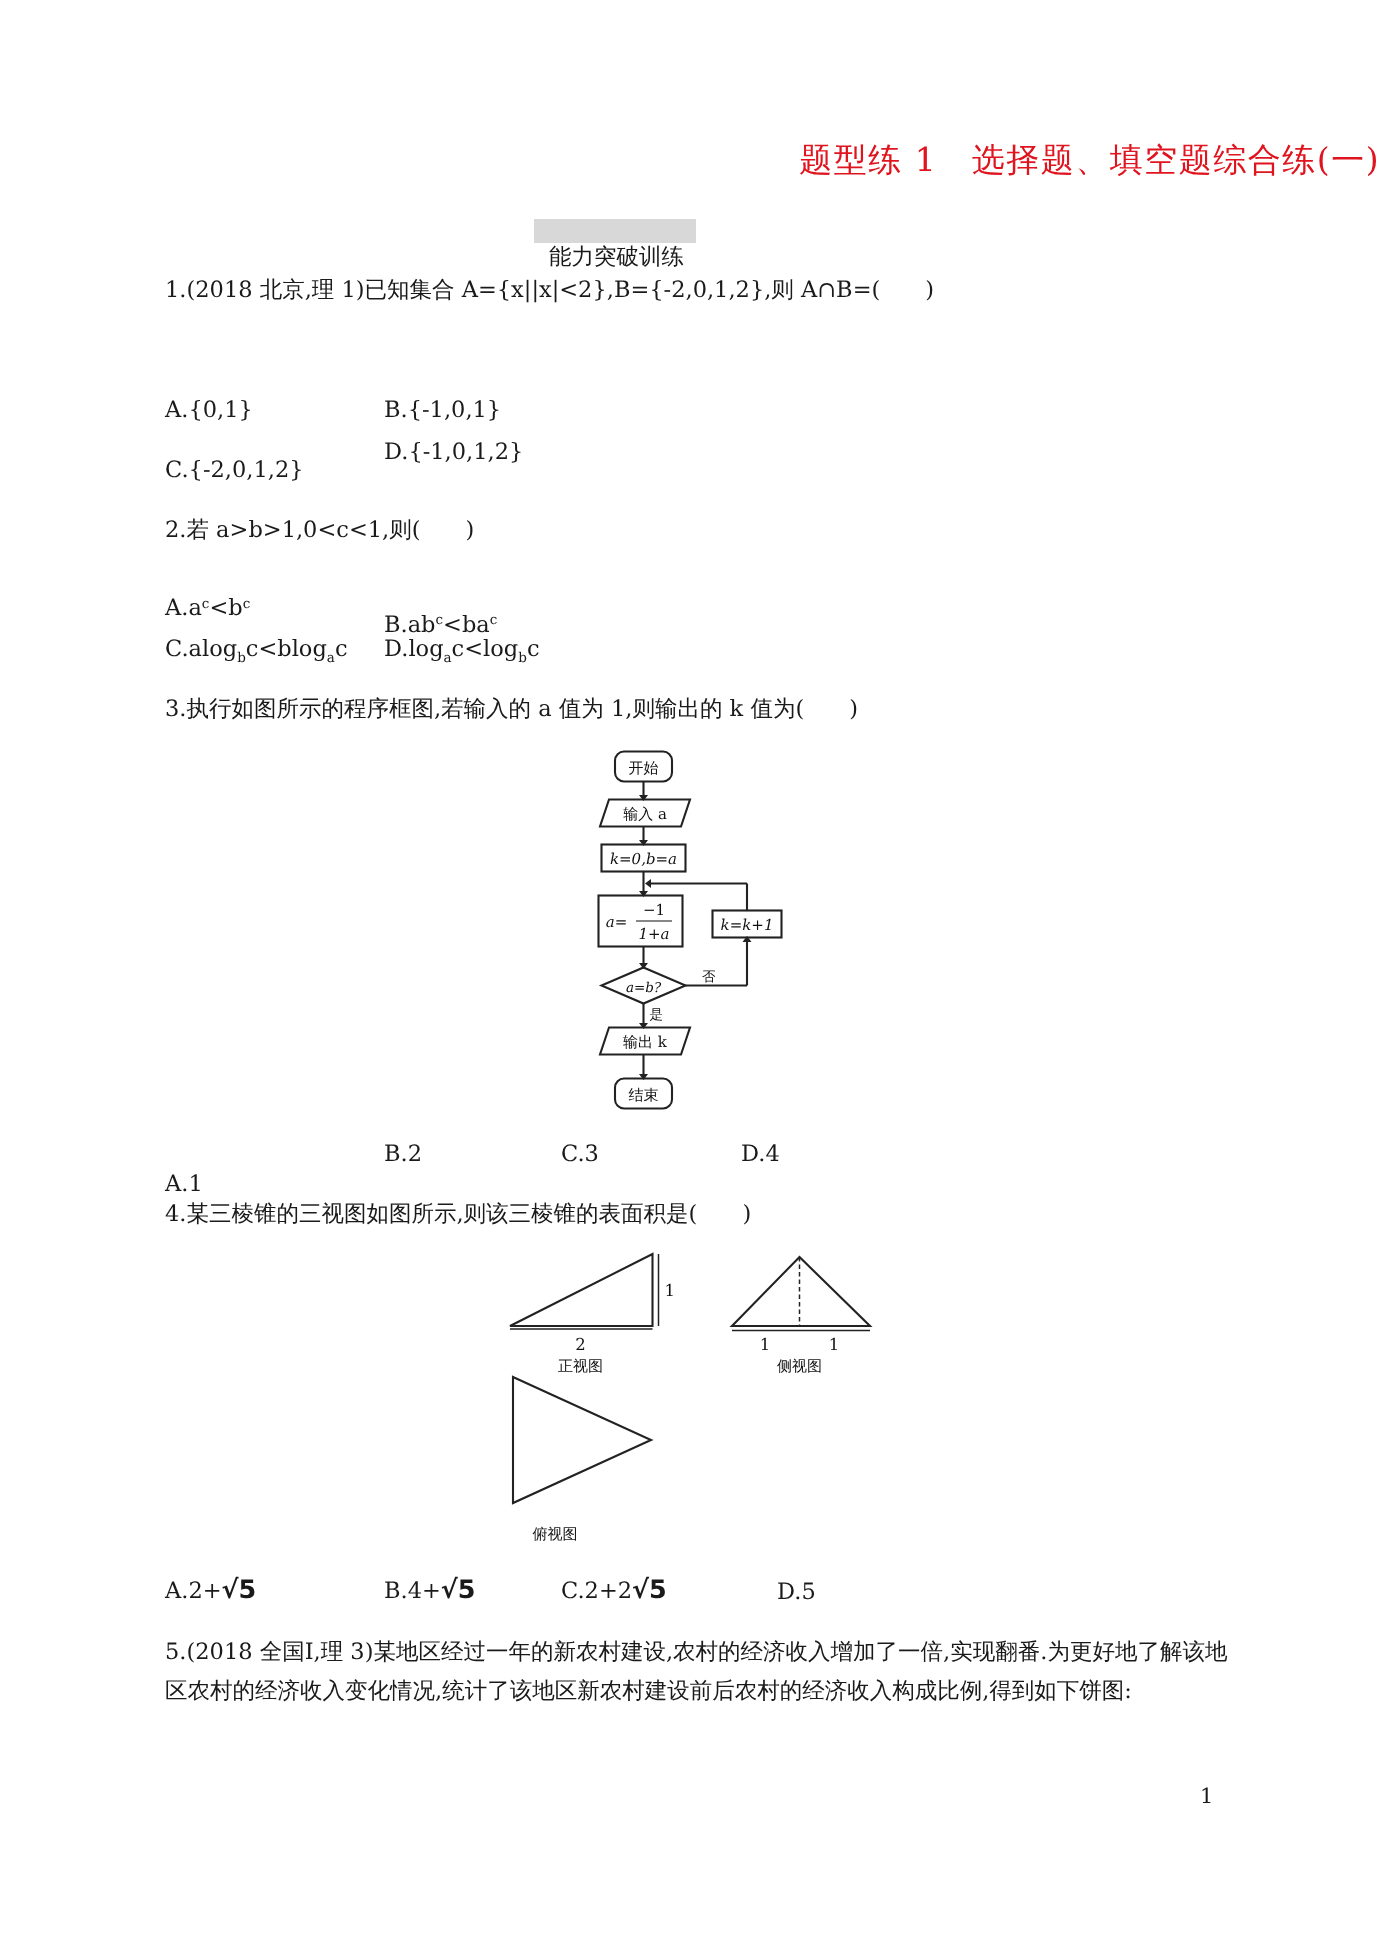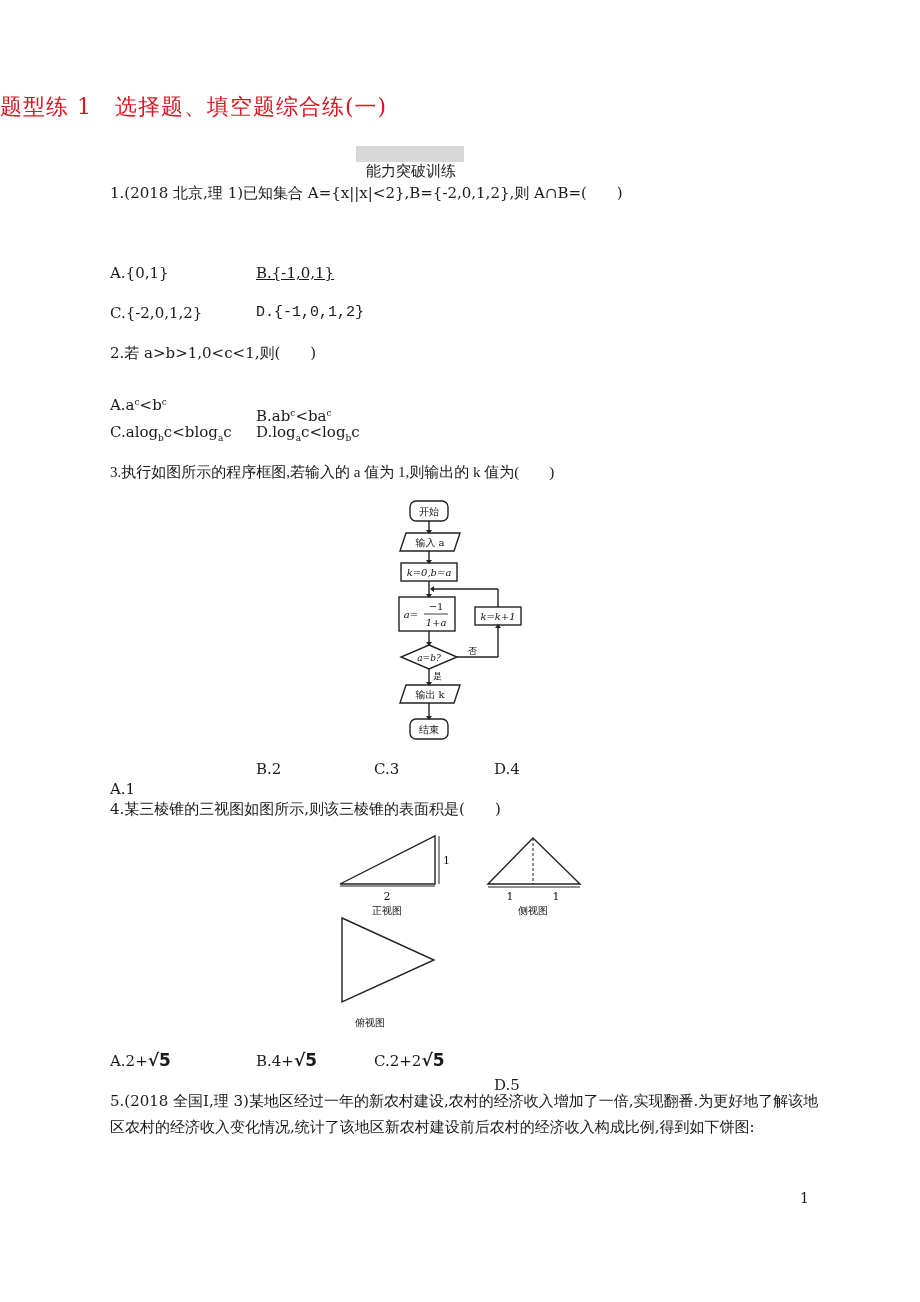--- a/index.html
+++ b/index.html
@@ -1,19 +1,19 @@
 <!DOCTYPE html>
 <html><head>
 <meta charset="utf-8">
 <style>
   html, body { margin:0; padding:0; background:#ffffff; }
   body { width:920px; height:1302px; position:relative; overflow:hidden;
          font-family:"DejaVu Serif","Liberation Serif",serif; color:#1a1a1a; }
   .abs { position:absolute; white-space:nowrap; }
-  .title { left:0; width:920px; top:92px; text-align:left; color:#e0141e;
+  .title { left:0; width:920px; top:92px; text-align:right; color:#e0141e;
            font-size:22px; letter-spacing:1px; }
   .subhead { top:146px; left:356px; font-size:15px; display:flex; align-items:center;flex-direction:column; }
   .subhead .bar { width:108px; height:16px; background:#d8d8d8; margin-right:2px; }
   .q { font-size:15px; }
   .opt { font-size:15px; }
   sub, sup { font-size:9px; }
   sub { vertical-align:-4px; } sup { vertical-align:5px; }
   .sqrt { font-family:"DejaVu Sans","Liberation Sans",sans-serif; font-weight:bold; font-size:17px; }
   .para { left:110px; width:720px; font-size:15px; line-height:26px; white-space:normal; }
   .pagenum { left:800px; top:1190px; font-size:14px; }
@@ -24,31 +24,31 @@
 
 <div class="abs title">题型练 1　选择题、填空题综合练(一)</div>
 
 <div class="abs subhead">
   <span class="bar"></span>
   <span>能力突破训练</span>
 </div>
 
 <div class="abs q" style="left:110px;top:184px;">1.(2018 北京,理 1)已知集合 A={x||x|&lt;2},B={-2,0,1,2},则 A∩B=(　　)</div>
 <div class="abs opt" style="left:110px;top:264px;">A.{0,1}</div>
-<div class="abs opt" style="left:256px;top:264px;text-decoration:underline;">B.{-1,0,1}</div>
+<div class="abs opt" style="left:256px;top:264px;">B.{-1,0,1}</div>
 <div class="abs opt" style="left:110px;top:304px;">C.{-2,0,1,2}</div>
-<div class="abs opt" style="left:256px;top:304px;font-family:Liberation Mono, monospace;">D.{-1,0,1,2}</div>
+<div class="abs opt" style="left:256px;top:292px;">D.{-1,0,1,2}</div>
 
 <div class="abs q" style="left:110px;top:344px;">2.若 a&gt;b&gt;1,0&lt;c&lt;1,则(　　)</div>
 <div class="abs opt" style="left:110px;top:396px;text-align:center;"><span>A.</span>a<sup>c</sup>&lt;b<sup>c</sup></div>
 <div class="abs opt" style="left:256px;top:407px;"><span>B.</span>ab<sup>c</sup>&lt;ba<sup>c</sup></div>
 <div class="abs opt" style="left:110px;top:423px;"><span>C.</span>alog<sub>b</sub>c&lt;blog<sub>a</sub>c</div>
 <div class="abs opt" style="left:256px;top:423px;"><span>D.</span>log<sub>a</sub>c&lt;log<sub>b</sub>c</div>
 
-<div class="abs q" style="left:110px;top:463px;font-family:Liberation Serif, serif;">3.执行如图所示的程序框图,若输入的 a 值为 1,则输出的 k 值为(　　)</div>
+<div class="abs q" style="left:110px;top:463px;">3.执行如图所示的程序框图,若输入的 a 值为 1,则输出的 k 值为(　　)</div>
 
 <svg class="abs" style="left:380px;top:495px;" width="160" height="250">
   <g stroke="#222" stroke-width="1.4" fill="none">
 
     <rect x="30" y="6" width="38" height="20" rx="6"></rect>
     <line x1="49" y1="26" x2="49" y2="38"></line>
 
     <polygon points="26,38 80,38 74,56 20,56"></polygon>
     <line x1="49" y1="56" x2="49" y2="68"></line>
 
@@ -126,17 +126,17 @@
     <text x="180" y="70" text-anchor="middle">1</text>
     <text x="226" y="70" text-anchor="middle">1</text>
     <text x="203" y="84" text-anchor="middle" font-size="10">侧视图</text>
     <text x="40" y="196" text-anchor="middle" font-size="10">俯视图</text>
   </g>
 </svg>
 
 <div class="abs opt" style="left:110px;top:1050px;"><span>A.2+</span><span class="sqrt">√5</span></div>
 <div class="abs opt" style="left:256px;top:1050px;text-align:right;"><span>B.4+</span><span class="sqrt">√5</span></div>
 <div class="abs opt" style="left:374px;top:1050px;"><span>C.2+2</span><span class="sqrt">√5</span></div>
-<div class="abs opt" style="left:494px;top:1052px;margin-top:24px;">D.5</div>
+<div class="abs opt" style="left:518px;top:1052px;">D.5</div>
 
 <div class="abs para" style="top:1088px;">5.(2018 全国Ⅰ,理 3)某地区经过一年的新农村建设,农村的经济收入增加了一倍,实现翻番.为更好地了解该地区农村的经济收入变化情况,统计了该地区新农村建设前后农村的经济收入构成比例,得到如下饼图:</div>
 
 <div class="abs pagenum">1</div>
 
 </body></html>

